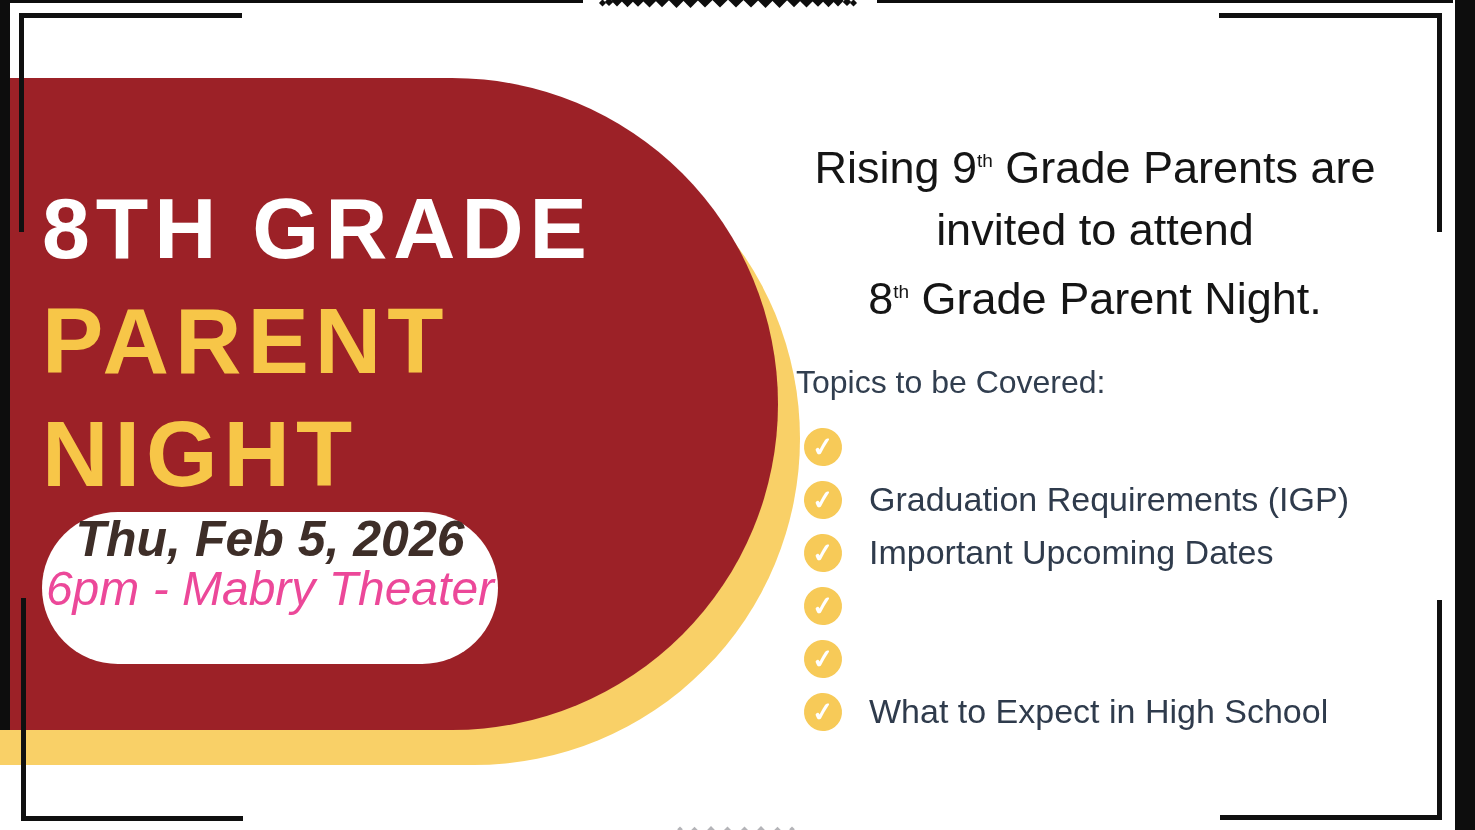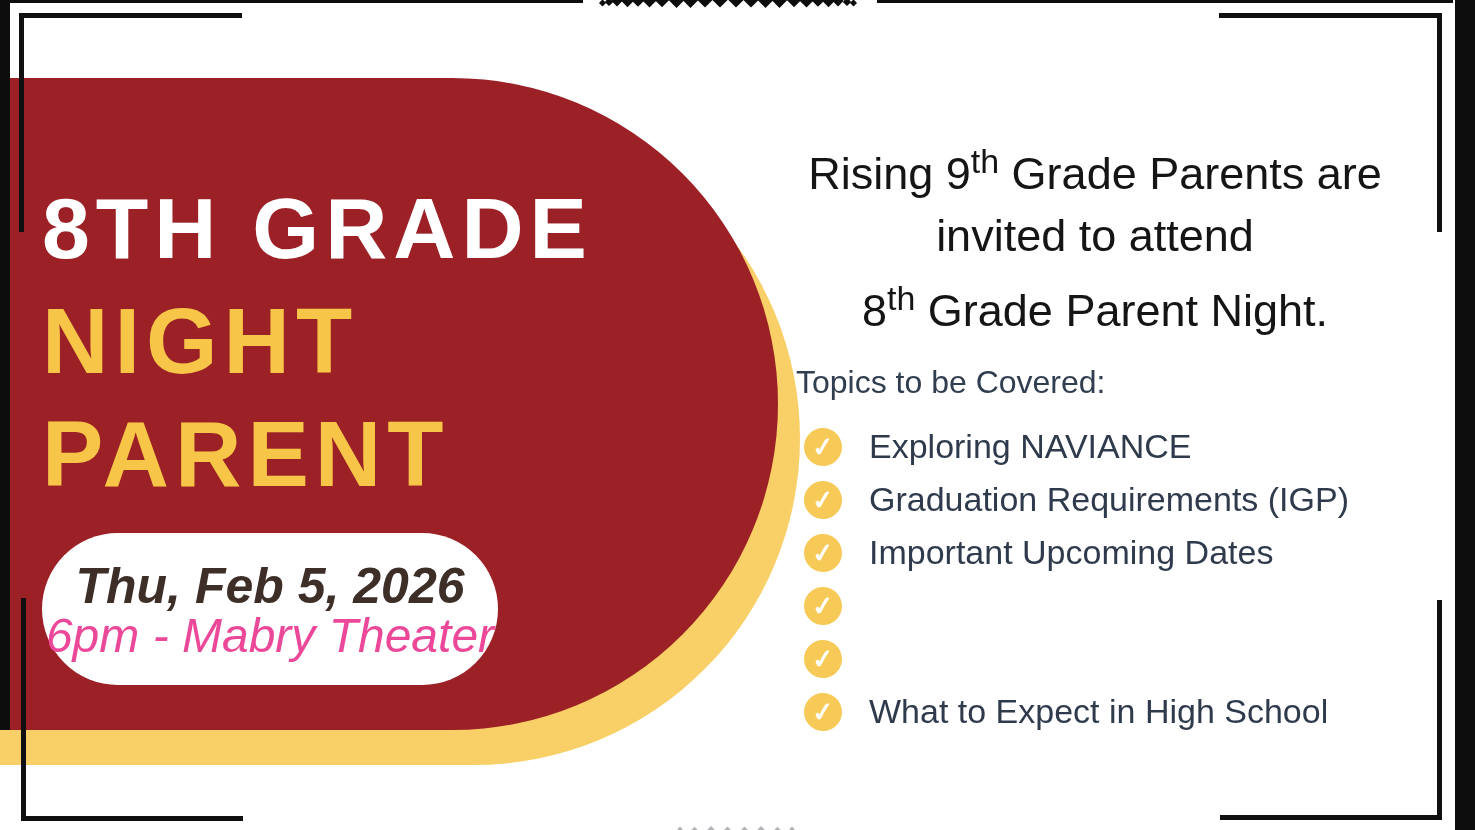--- a/index.html
+++ b/index.html
@@ -27,29 +27,29 @@
   #yellow-shape{position:absolute;left:0;top:112px;width:800px;height:653px;
     background:#f9d067;border-radius:0 327px 327px 0;z-index:1;}
   #red-shape{position:absolute;left:0;top:78px;width:778px;height:652px;
     background:#9c2127;border-radius:0 326px 326px 0;z-index:2;}
   
   #title-block{position:absolute;left:42px;top:172px;z-index:3;}
   .title-line{font-weight:bold;line-height:113px;white-space:nowrap;}
   #title-top{color:#ffffff;font-size:86px;letter-spacing:6px;}
   .title-accent{color:#f7c648;font-size:92px;letter-spacing:6px;}
   
-  #date-pill{position:absolute;left:42px;top:533px;width:456px;height:152px;
+  #date-pill{position:absolute;left:42px;top:512px;width:456px;height:152px;
     background:#ffffff;border-radius:76px;z-index:3;
-    display:flex;flex-direction:column;justify-content:center;align-items:center;}
+    display:flex;flex-direction:column;justify-content:flex-start;align-items:center;}
   #date-line{color:#3e2e28;font-size:50px;font-weight:bold;font-style:italic;line-height:54px;white-space:nowrap;}
   #time-line{color:#ec4899;font-size:48px;font-style:italic;line-height:46px;white-space:nowrap;}
   
   #invite-heading{position:absolute;left:770px;top:130px;width:650px;z-index:3;
     text-align:center;color:#151515;font-size:45px;line-height:62px;}
-  #invite-heading sup{font-size:34px;}
+  #invite-heading sup{font-size:19px;}
   #topics-heading{position:absolute;left:796px;top:364px;width:500px;z-index:3;
     text-align:left;color:#313e4f;font-size:32px;}
   #topics-list{position:absolute;left:804px;top:420px;width:640px;z-index:3;}
   .topic-row{display:flex;align-items:center;height:53px;}
   .check-badge{width:38px;height:38px;border-radius:50%;background:#f7ca58;flex:0 0 auto;
     display:flex;align-items:center;justify-content:center;
     color:#ffffff;font-size:26px;font-weight:bold;transform:rotate(-6deg);}
   .topic-label{margin-left:27px;color:#2f3b4c;font-size:34px;white-space:nowrap;}
 </style>
 </head>
@@ -104,22 +104,22 @@
   <div class="bracket" style="left:19px;top:13px;width:5px;height:219px;"></div>
   <div class="bracket" style="left:1219px;top:13px;width:223px;height:5px;"></div>
   <div class="bracket" style="left:1437px;top:13px;width:5px;height:219px;"></div>
   <div class="bracket" style="left:21px;top:598px;width:5px;height:222px;"></div>
   <div class="bracket" style="left:21px;top:816px;width:222px;height:5px;"></div>
   <div class="bracket" style="left:1437px;top:600px;width:5px;height:220px;"></div>
   <div class="bracket" style="left:1220px;top:815px;width:222px;height:5px;"></div>
 
   <div id="title-block">
     <div id="title-top" class="title-line">8TH GRADE</div>
+    <div class="title-line title-accent">PARENT</div>
     <div class="title-line title-accent">NIGHT</div>
-    <div class="title-line title-accent">PARENT</div>
   </div>
 
   <div id="date-pill">
     <div id="date-line">Thu, Feb 5, 2026</div>
     <div id="time-line">6pm - Mabry Theater</div>
   </div>
 
   <div id="invite-heading">
     <div><span>Rising 9</span><sup>th</sup><span> Grade Parents are</span></div>
     <div>invited to attend</div>
@@ -127,21 +127,20 @@
   </div>
 
   <div id="topics-heading">Topics to be Covered:</div>
 
   <div id="topics-list">
 
       <div class="topic-row">
         <span class="check-badge">
           <span>✓</span>
         </span>
-        <span class="topic-label">Exploring NAVIANCE</span>
       </div>
 
       <div class="topic-row">
         <span class="check-badge">
           <span>✓</span>
         </span>
         <span class="topic-label">Graduation Requirements (IGP)</span>
       </div>
 
       <div class="topic-row">

